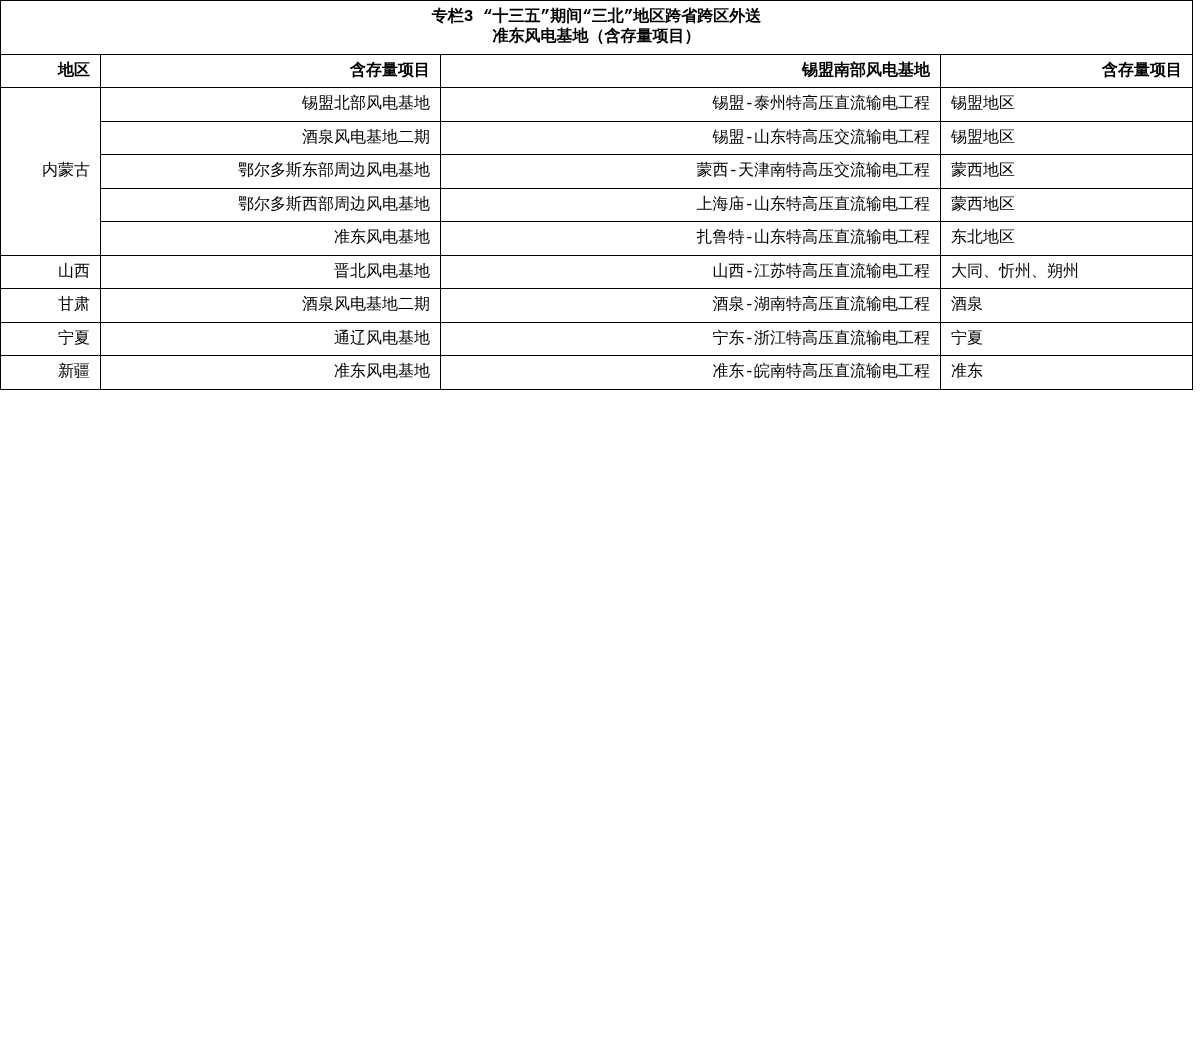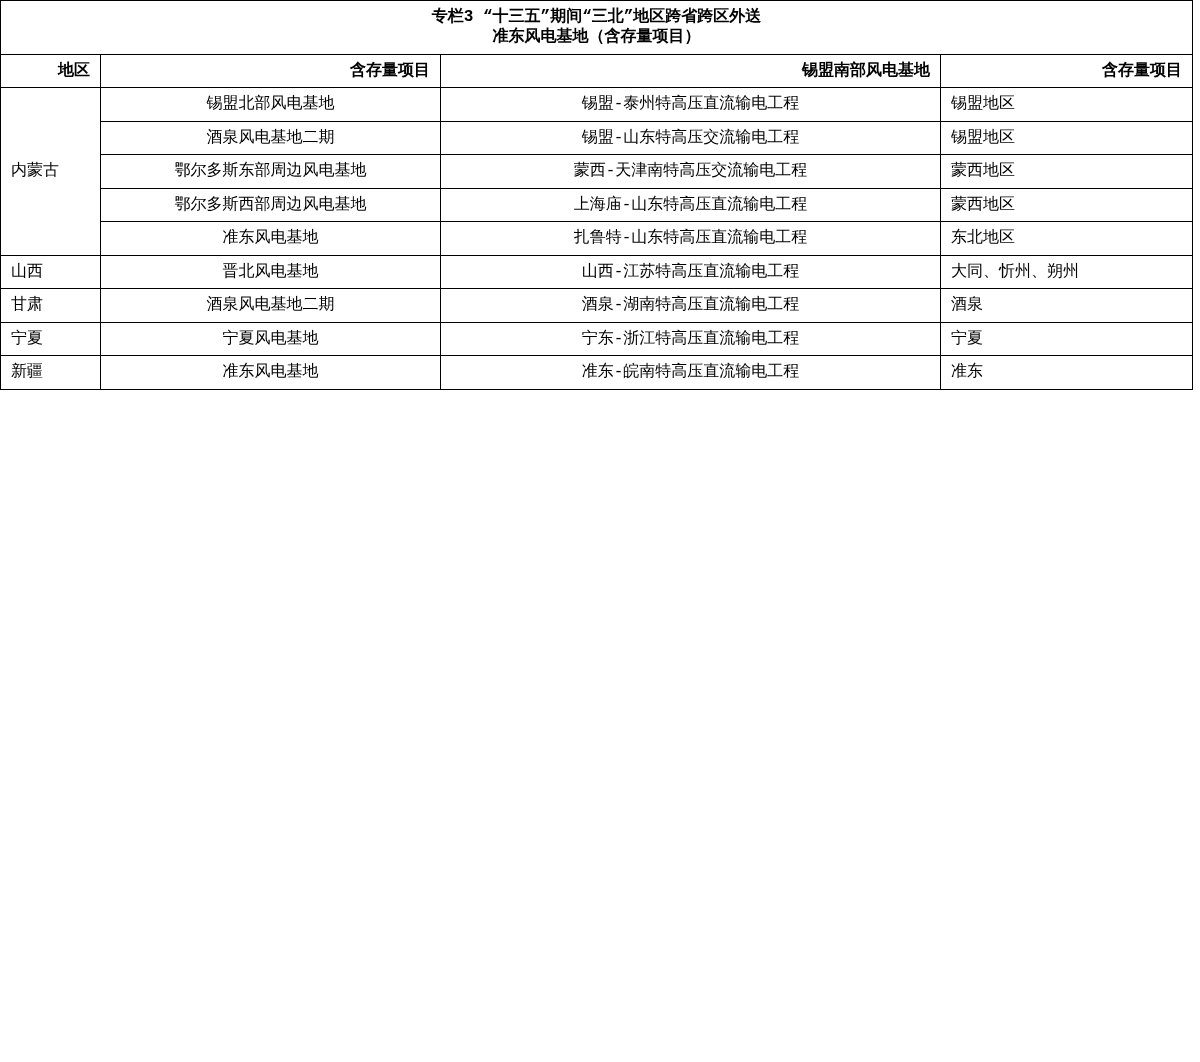--- a/index.html
+++ b/index.html
@@ -47,24 +47,24 @@
     padding: 12px 20px 14px 20px;
   }
   .title-line { display: block; white-space: nowrap; }
 
   .head-cell {
     text-align: right;
     font-weight: bold;
     font-size: 28px;
     padding: 14px 6px;
   }
-  .cell-center { text-align: center; }
+  .cell-center { text-align: right; }
   .cell-left { text-align: left; }
   .region-cell {
-    text-align: left;
+    text-align: right;
     font-size: 26px;
   }
   .tall-region {
   }
   .wrap2 { line-height: 1.3; }
 </style>
 </head>
 <body>
 
 <div class="page">
@@ -123,21 +123,21 @@
         <td class="cell-left wrap2">大同、忻州、朔州</td>
       </tr>
       <tr>
         <td class="region-cell">甘肃</td>
         <td class="cell-center">酒泉风电基地二期</td>
         <td class="cell-center">酒泉-湖南特高压直流输电工程</td>
         <td class="cell-left">酒泉</td>
       </tr>
       <tr>
         <td class="region-cell">宁夏</td>
-        <td class="cell-center">宁夏风电基地</td>
+        <td class="cell-center">通辽风电基地</td>
         <td class="cell-center">宁东-浙江特高压直流输电工程</td>
         <td class="cell-left">宁夏</td>
       </tr>
       <tr>
         <td class="region-cell">新疆</td>
         <td class="cell-center">准东风电基地</td>
         <td class="cell-center">准东-皖南特高压直流输电工程</td>
         <td class="cell-left">准东</td>
       </tr>
     </tbody>

